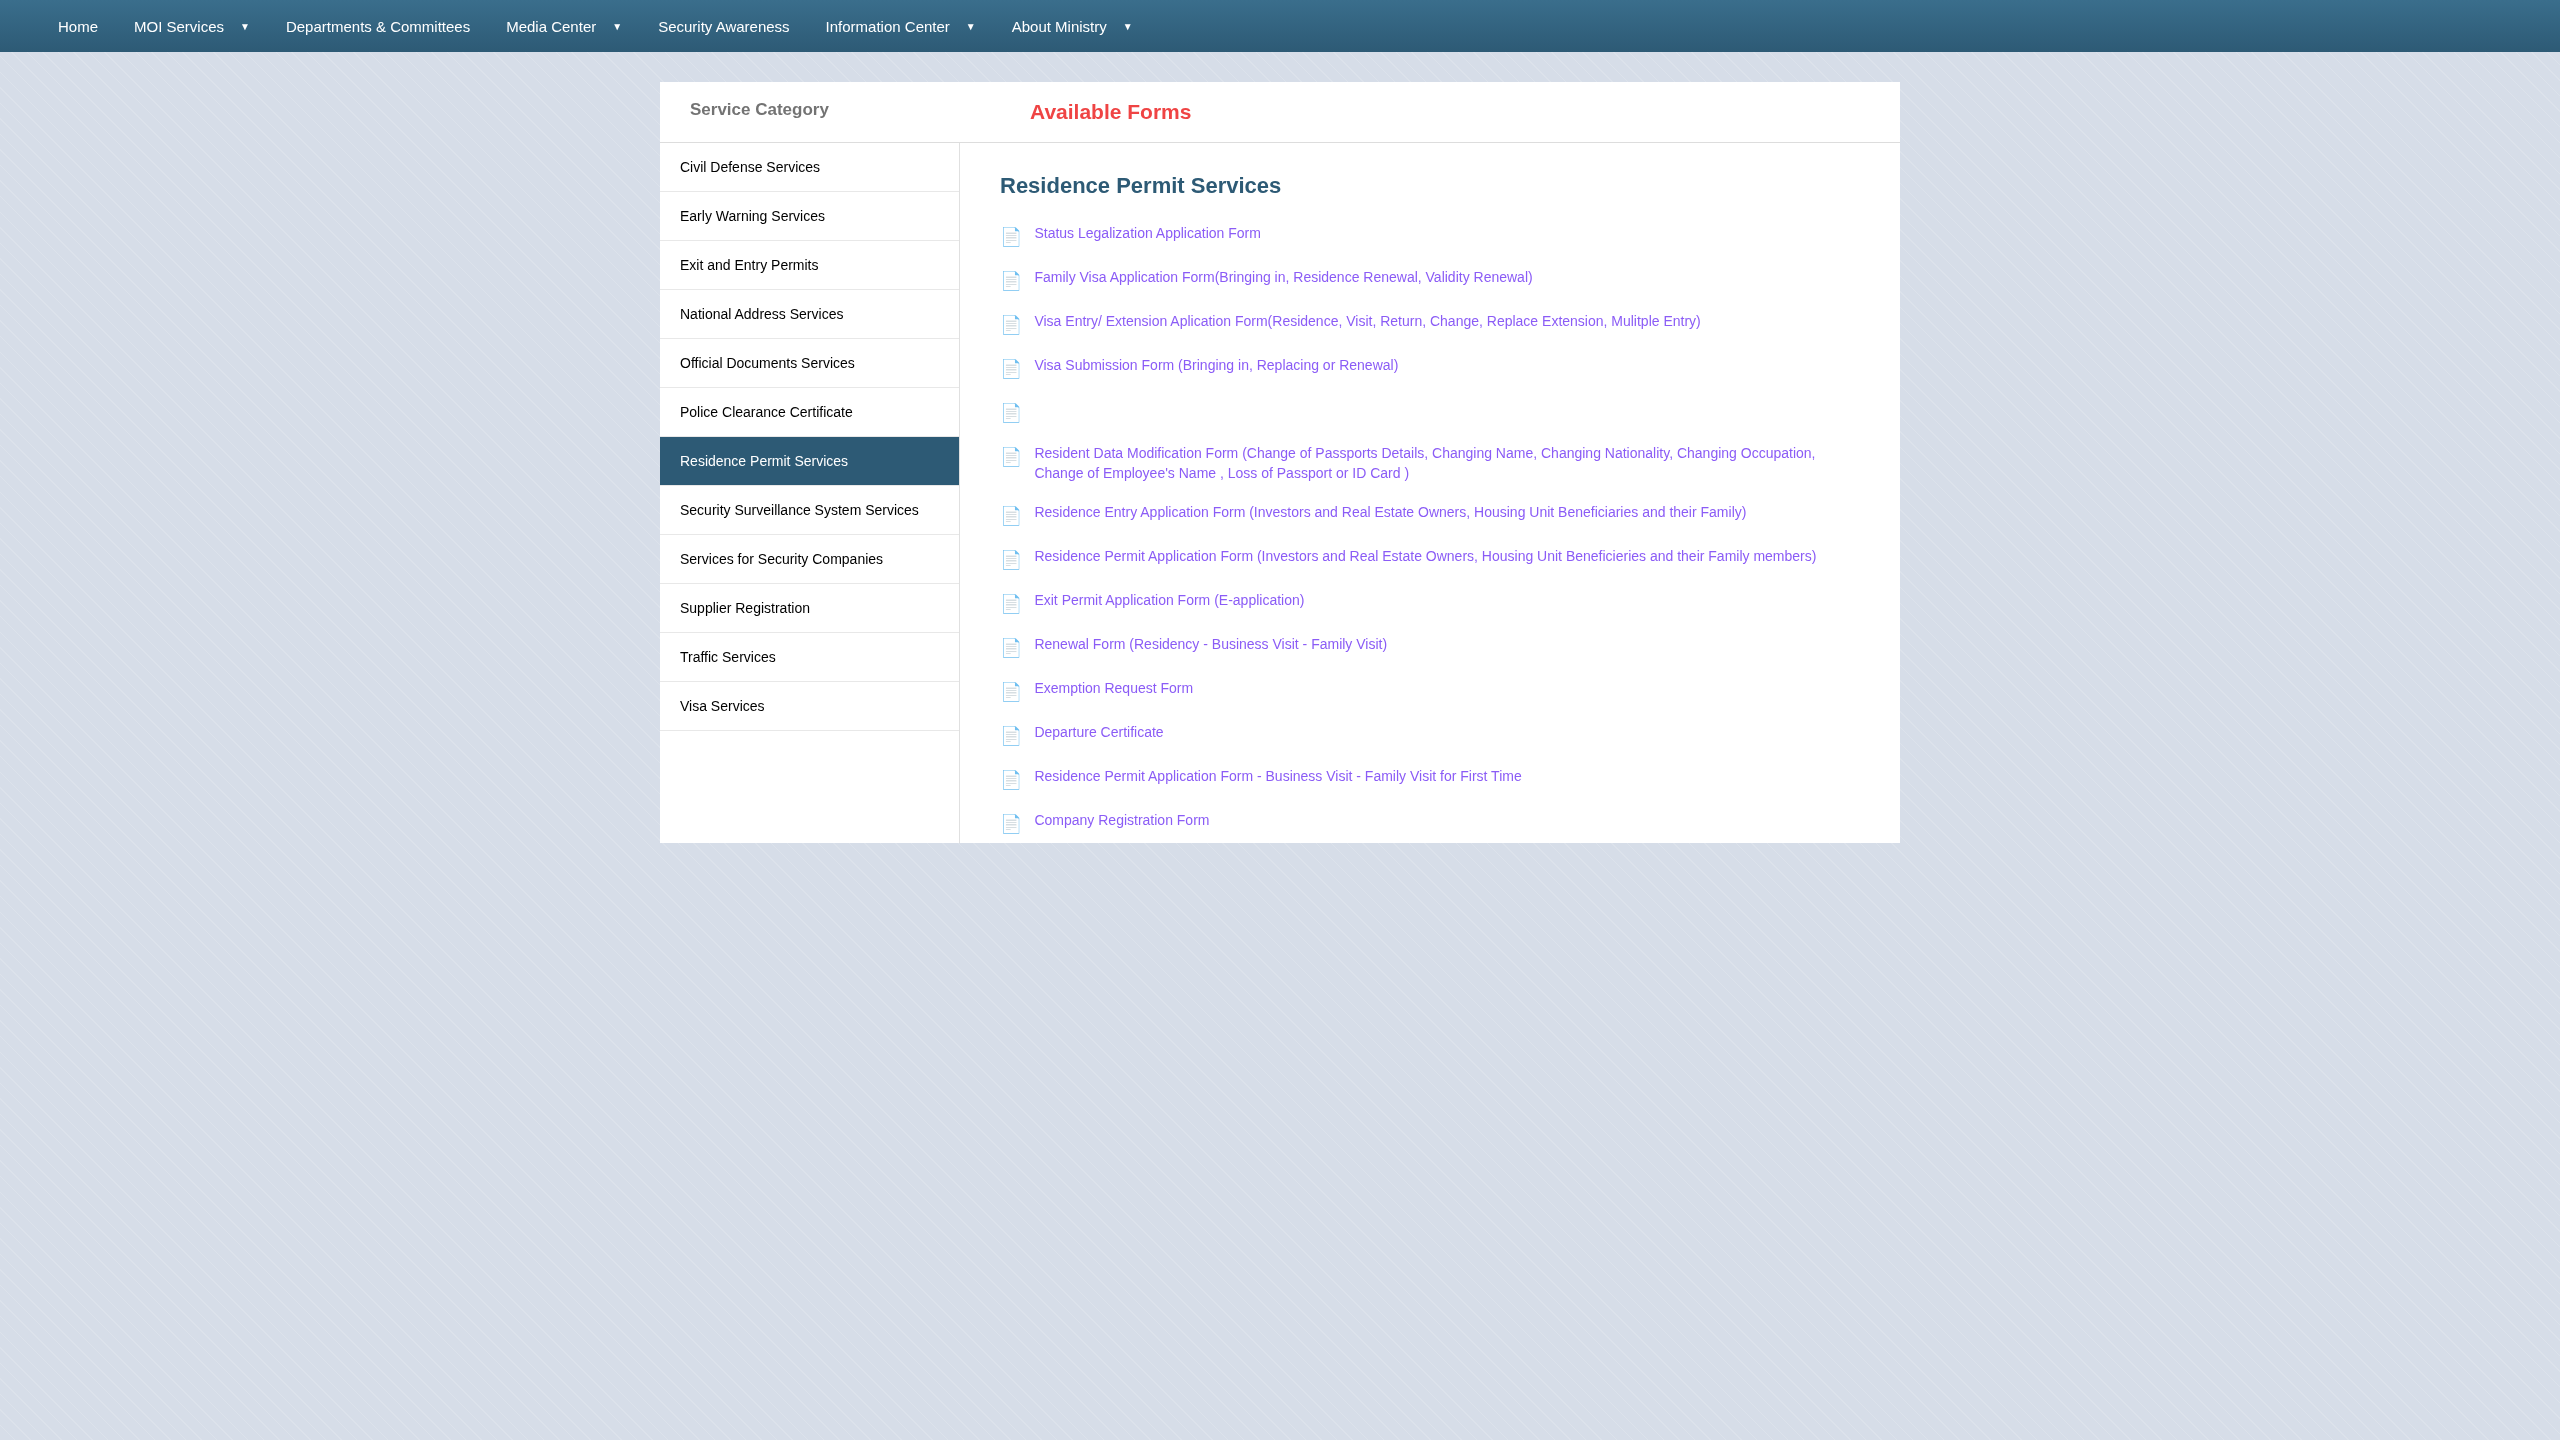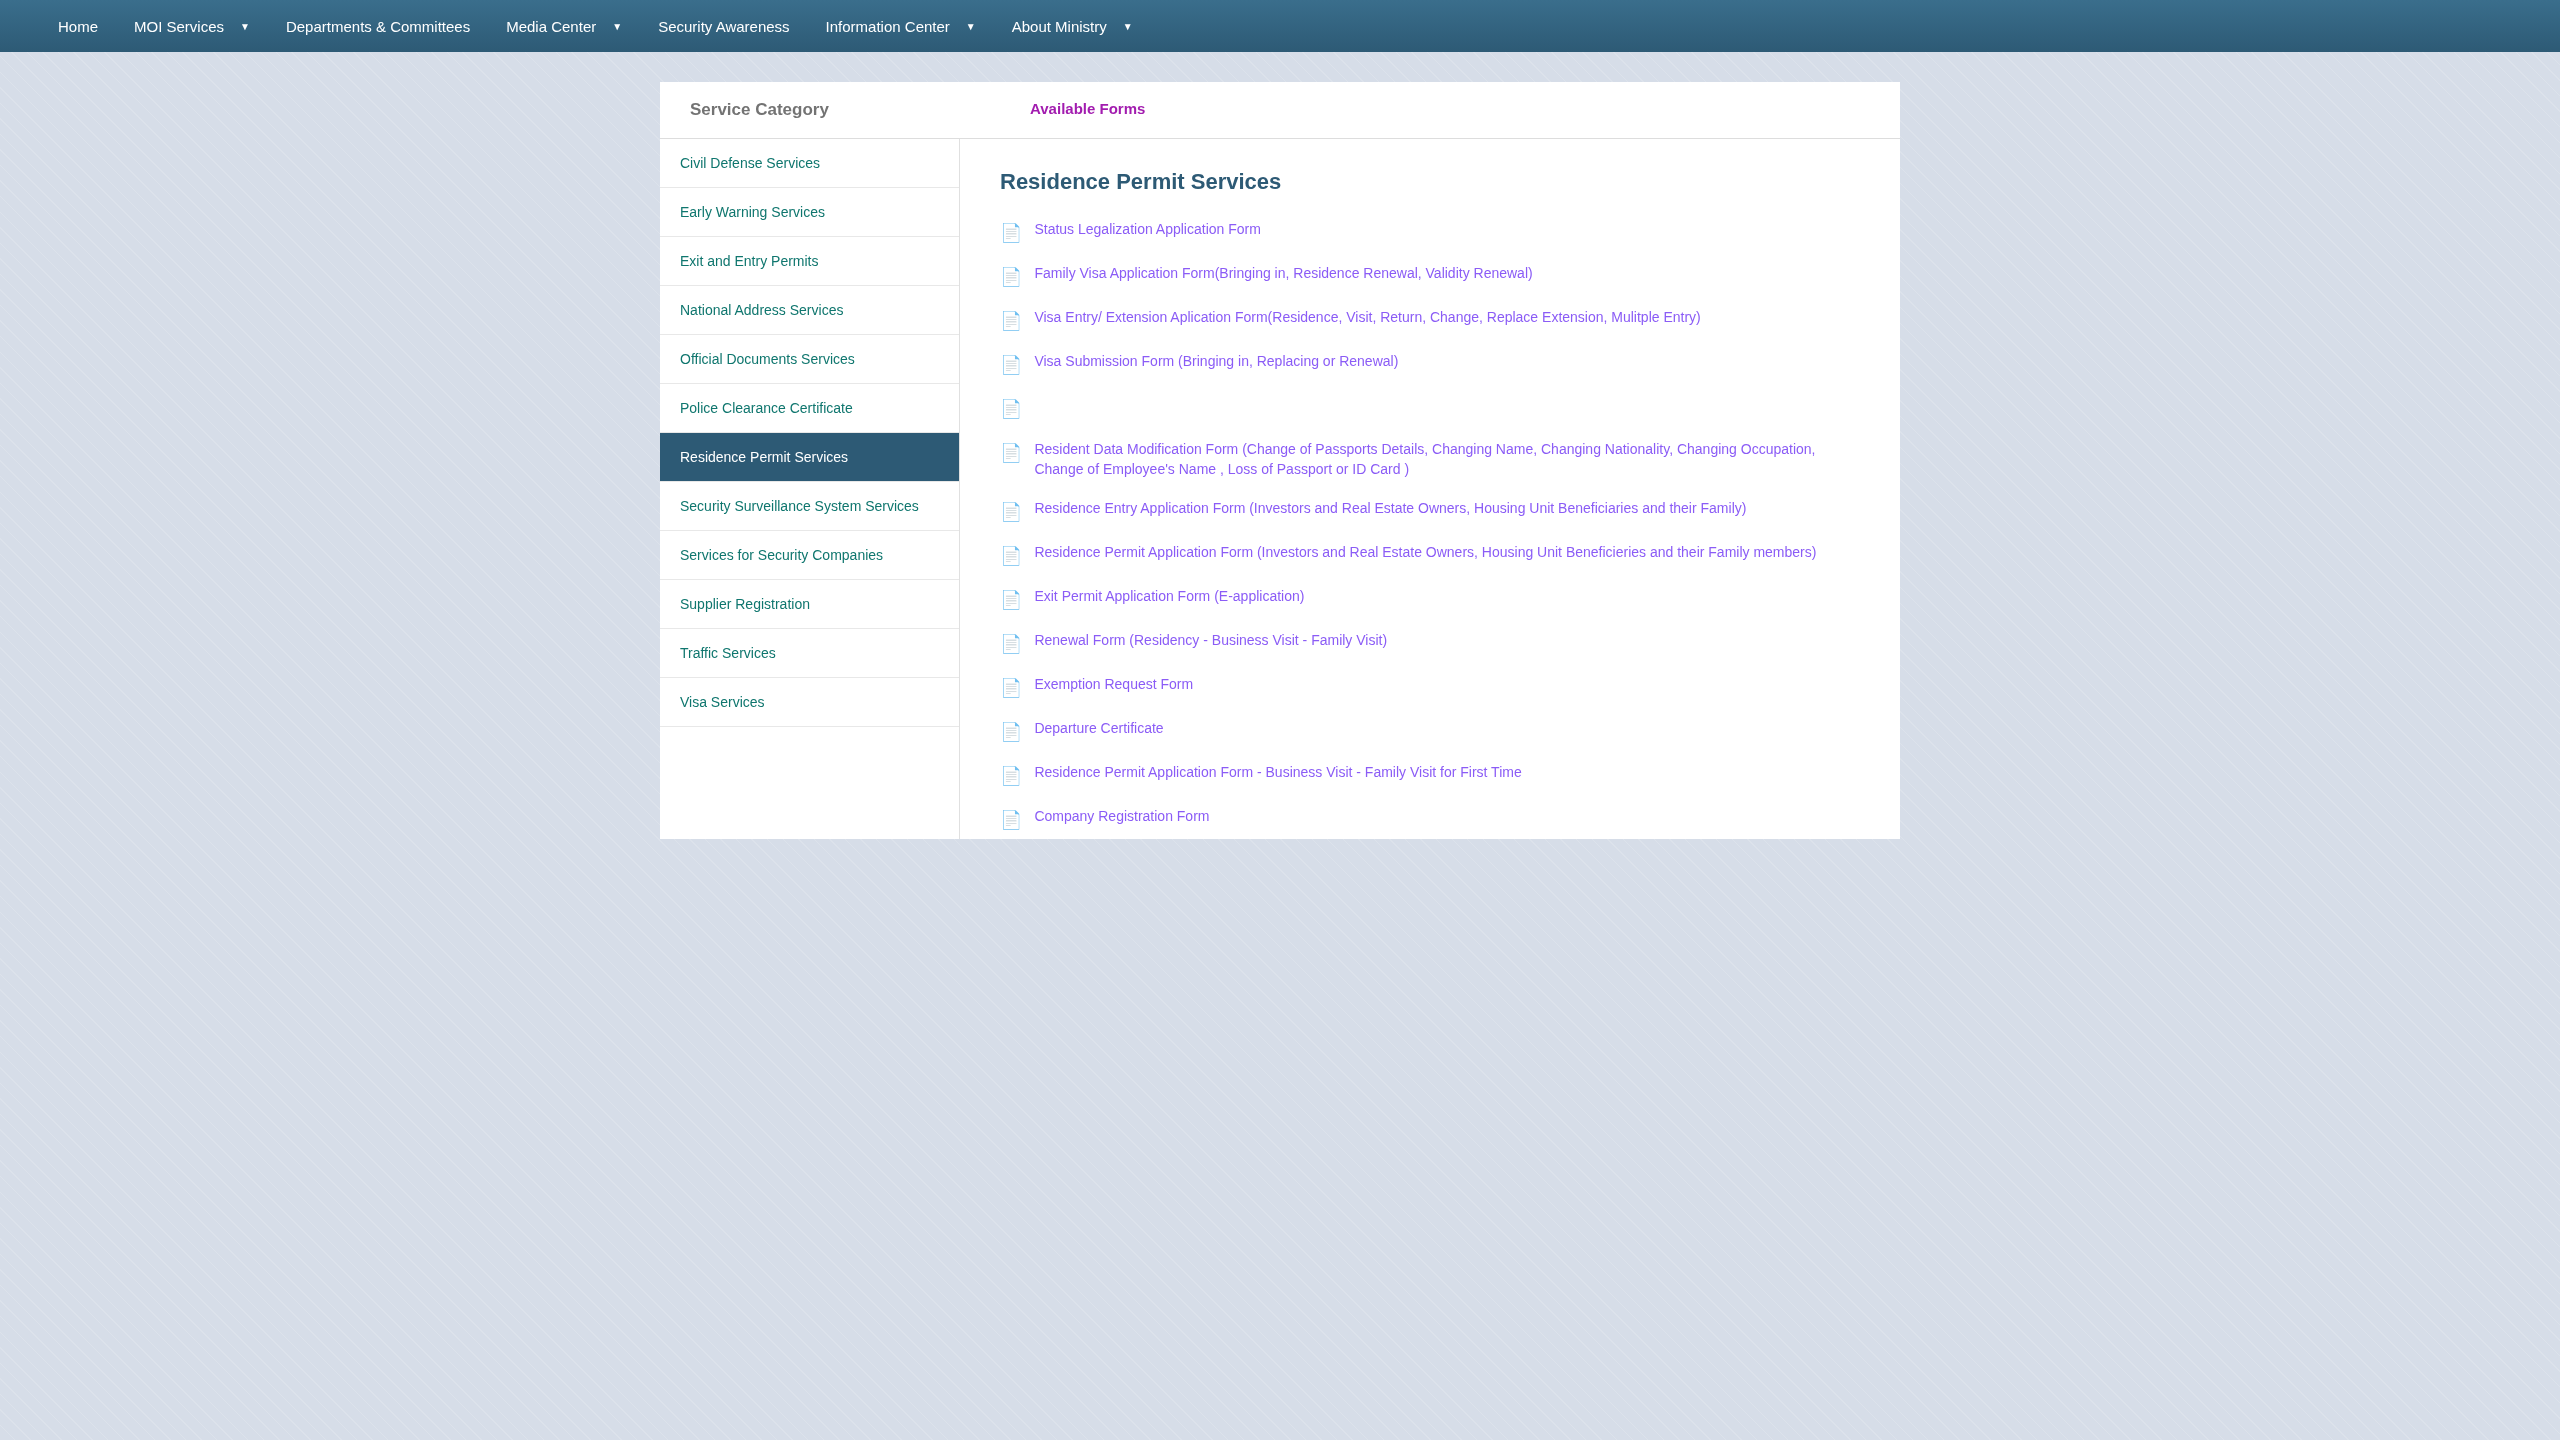--- a/index.html
+++ b/index.html
@@ -60,42 +60,42 @@
       margin-bottom: 0;
     }
     .header-row .col-category {
       width: 300px;
       color: #737373;
       font-size: 17px;
       font-weight: bold;
     }
     .header-row .col-forms {
       flex: 1;
-      color: #a21caf;
-      font-size: 15px;
+      color: #ef4444;
+      font-size: 21px;
       font-weight: bold;
       padding-left: 40px;
     }
 
     
     .content-area {
       display: flex;
       background: #fff;
     }
 
     
     .sidebar {
       width: 300px;
       border-right: 1px solid #e0e0e0;
       flex-shrink: 0;
     }
     .sidebar-item {
       padding: 16px 20px;
       font-size: 14px;
-      color: #0f766e;
+      color: #000000;
       border-bottom: 1px solid #e8e8e8;
       cursor: pointer;
       background: #fff;
     }
     .sidebar-item.active {
       background: #2d5a75;
       color: #fff;
     }
 
     

